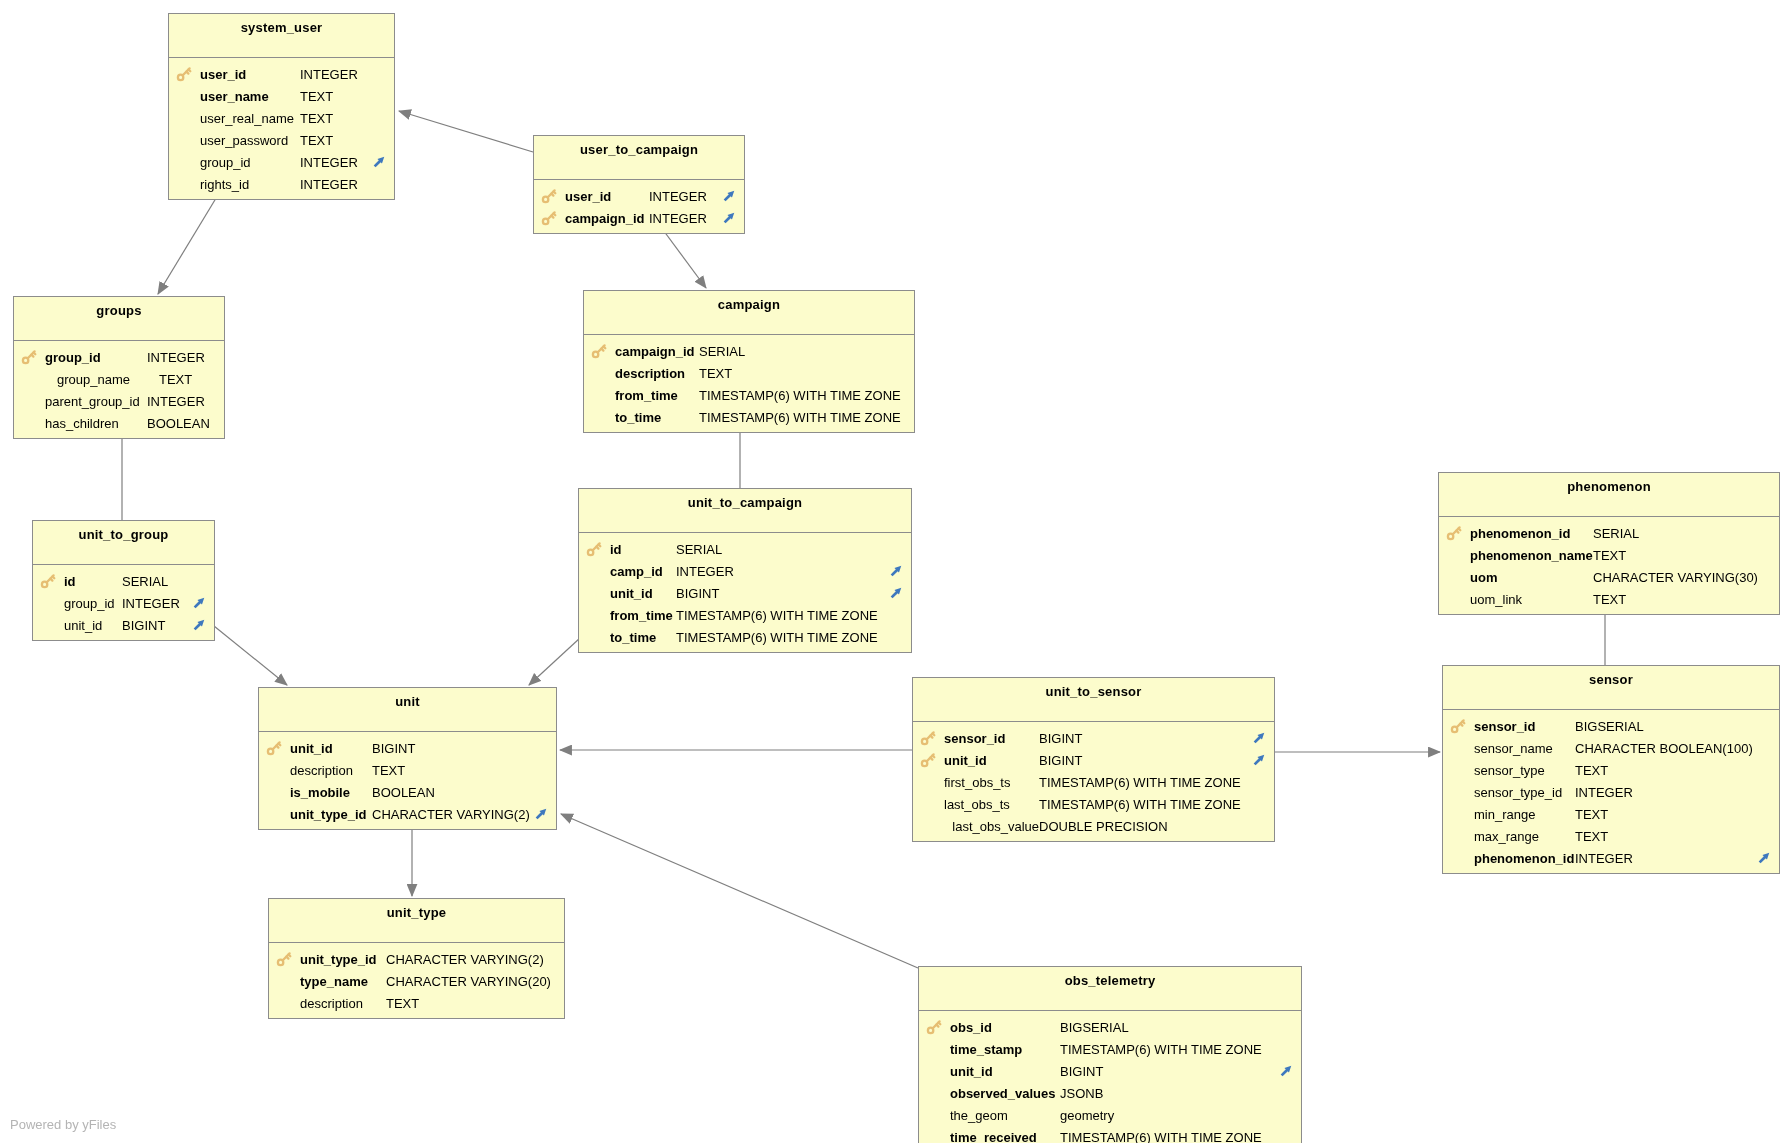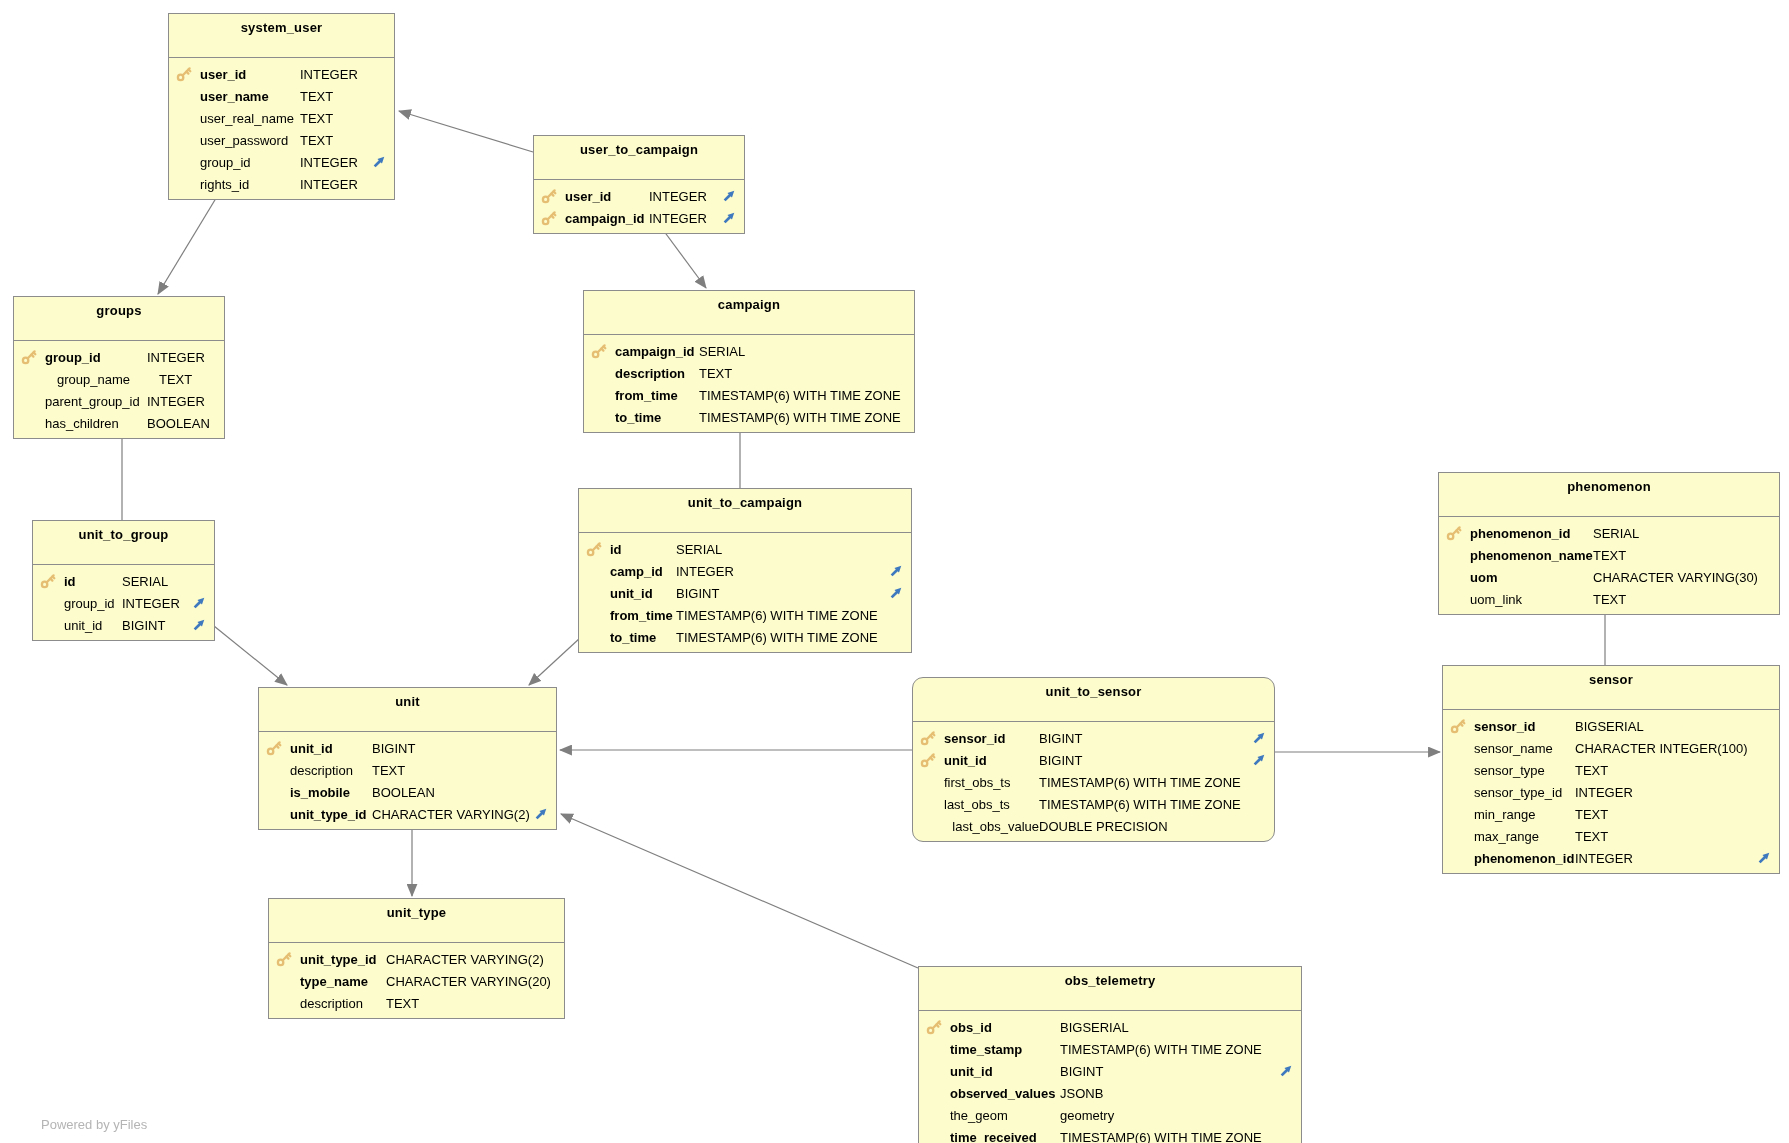--- a/index.html
+++ b/index.html
@@ -19,21 +19,21 @@
   .entity-title{font-size:13px;font-weight:bold;text-align:center;padding:6px 4px 22px 4px;
                 border-bottom:1px solid var(--entity-border);letter-spacing:.2px;}
   .entity-rows{padding:5px 0 4px 0;}
   .erow{display:flex;align-items:center;height:22px;font-size:13px;white-space:nowrap;}
   .cicon{flex:0 0 24px;padding-left:7px;display:flex;align-items:center;}
   .cicon svg{display:block;}
   .cname{flex:0 0 auto;}
   .cname.b{font-weight:bold;}
   .ctype{flex:1 1 auto;}
   .cfk{flex:0 0 auto;padding-right:8px;display:flex;align-items:center;}
-  .watermark{position:absolute;left:10px;top:1117px;font-size:13px;color:var(--watermark);margin-left:31px;}
+  .watermark{position:absolute;left:10px;top:1117px;font-size:13px;color:var(--watermark);}
 </style>
 </head>
 <body>
 
 <div id="canvas">
   <svg id="edges" width="1789" height="1143" viewBox="0 0 1789 1143">
     <defs>
       <marker id="arrowhead" viewBox="0 0 12 10" refX="11" refY="5" markerWidth="13" markerHeight="11" markerUnits="userSpaceOnUse" orient="auto">
         <path d="M0,0 L12,5 L0,10 z" fill="#7F7F7F"></path>
       </marker>
@@ -340,21 +340,21 @@
             <span class="ctype">CHARACTER VARYING(2)</span>
             <span class="cfk">
               <svg width="14" height="14" viewBox="0 0 16 16">
                 <path d="M3 13 L9.5 6.5" stroke="#3E78BE" stroke-width="3.1" fill="none"></path>
                 <polygon points="14,2 6.2,4.6 11.4,9.8" fill="#3E78BE"></polygon>
               </svg>
             </span>
           </div>
         </div>
       </div>
-      <div class="entity" style="left: 912px; top: 677px; width: 363px; border-radius: 11px;">
+      <div class="entity" style="left: 912px; top: 677px; width: 363px;">
         <div class="entity-title">unit_to_sensor</div>
         <div class="entity-rows">
           <div class="erow">
             <span class="cicon">
               <svg width="16" height="16" viewBox="0 0 16 16">
                 <g stroke="#E6BE73" stroke-width="2.3" fill="none" stroke-linecap="round">
                   <circle cx="4.6" cy="11.4" r="2.7"></circle>
                   <path d="M6.8 9.2 L13.6 2.4"></path>
                   <path d="M10.4 5.6 l2 2"></path>
                   <path d="M12.5 3.5 l1.8 1.8"></path>
@@ -420,21 +420,21 @@
                   <path d="M12.5 3.5 l1.8 1.8"></path>
                 </g>
               </svg>
             </span>
             <span class="cname b" style="width: 101px;">sensor_id</span>
             <span class="ctype">BIGSERIAL</span>
           </div>
           <div class="erow">
             <span class="cicon"></span>
             <span class="cname" style="width: 101px;">sensor_name</span>
-            <span class="ctype">CHARACTER INTEGER(100)</span>
+            <span class="ctype">CHARACTER BOOLEAN(100)</span>
           </div>
           <div class="erow">
             <span class="cicon"></span>
             <span class="cname" style="width: 101px;">sensor_type</span>
             <span class="ctype">TEXT</span>
           </div>
           <div class="erow">
             <span class="cicon"></span>
             <span class="cname" style="width: 101px;">sensor_type_id</span>
             <span class="ctype">INTEGER</span>

